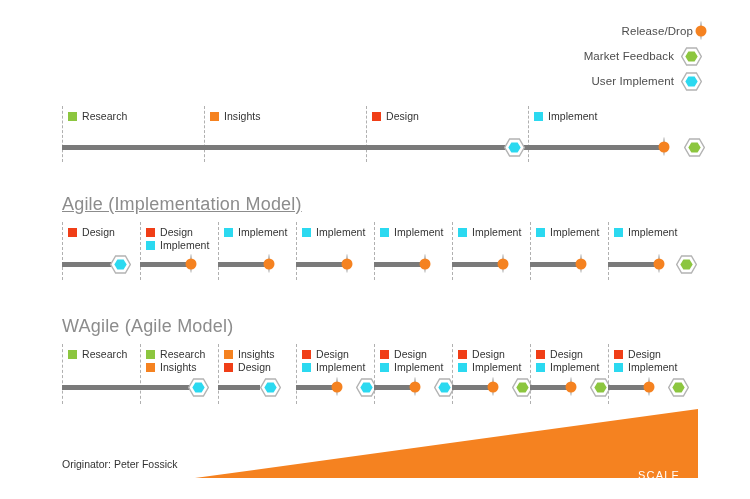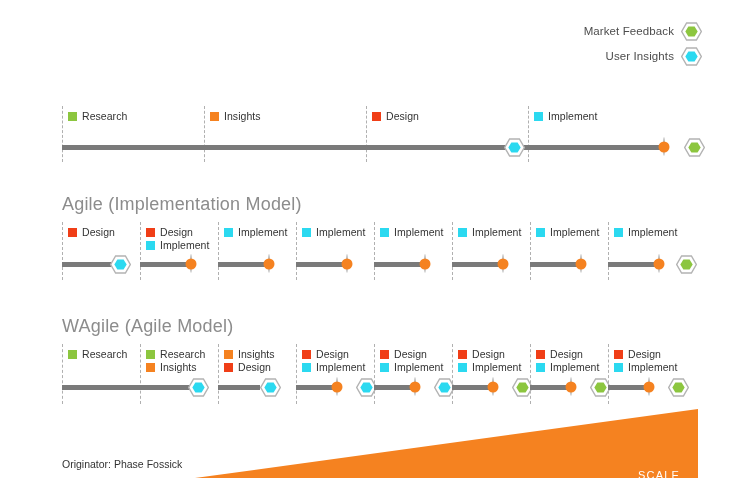--- a/index.html
+++ b/index.html
@@ -55,30 +55,36 @@
   .scale-text{position:absolute;left:638px;top:442px;font-size:11px;
               color:#ffffff;letter-spacing:1.2px;white-space:nowrap;margin-top:27px;}
 </style>
 </head>
 <body>
 
 <div class="stage">
 
   <div class="legend">
     <div class="legend-row">
+      <span class="legend-label">Release/Drop</span>
+      <span class="mk">
+        <span class="mk-circle"></span>
+      </span>
+    </div>
+    <div class="legend-row">
       <span class="legend-label">Market Feedback</span>
       <span class="mk mk-hex">
         <svg viewBox="0 0 21 19">
             <polygon points="5.6,1 15.4,1 20.3,9.5 15.4,18 5.6,18 0.7,9.5" fill="#ffffff" stroke="#b3b3b3" stroke-width="1.4"></polygon>
           <polygon points="7.4,4.4 13.6,4.4 16.7,9.5 13.6,14.6 7.4,14.6 4.3,9.5" fill="#8CC63F"></polygon>
           </svg>
       </span>
     </div>
     <div class="legend-row">
-      <span class="legend-label">User Insights</span>
+      <span class="legend-label">User Implement</span>
       <span class="mk mk-hex">
         <svg viewBox="0 0 21 19">
             <polygon points="5.6,1 15.4,1 20.3,9.5 15.4,18 5.6,18 0.7,9.5" fill="#ffffff" stroke="#b3b3b3" stroke-width="1.4"></polygon>
           <polygon points="7.4,4.4 13.6,4.4 16.7,9.5 13.6,14.6 7.4,14.6 4.3,9.5" fill="#2BD9F0"></polygon>
           </svg>
       </span>
     </div>
   </div>
 
 
@@ -115,21 +121,21 @@
   <span class="onbar mk" style="left:663px;top:138px;">
     <span class="mk-circle"></span>
   </span>
   <span class="onbar mk mk-hex" style="left:684px;top:138px;">
     <svg viewBox="0 0 21 19">
         <polygon points="5.6,1 15.4,1 20.3,9.5 15.4,18 5.6,18 0.7,9.5" fill="#ffffff" stroke="#b3b3b3" stroke-width="1.4"></polygon>
       <polygon points="7.4,4.4 13.6,4.4 16.7,9.5 13.6,14.6 7.4,14.6 4.3,9.5" fill="#8CC63F"></polygon>
       </svg>
   </span>
 
-  <div class="sec-title" style="left:62px;top:194px;">Agile (Implementation Model)</div>
+  <div class="sec-title" style="left:62px;top:194px;text-decoration:underline;">Agile (Implementation Model)</div>
 
   <div id="agile-dividers">
       <div class="divider" style="left: 62px; top: 222px; height: 58px;"></div>
       <div class="divider" style="left: 140px; top: 222px; height: 58px;"></div>
       <div class="divider" style="left: 218px; top: 222px; height: 58px;"></div>
       <div class="divider" style="left: 296px; top: 222px; height: 58px;"></div>
       <div class="divider" style="left: 374px; top: 222px; height: 58px;"></div>
       <div class="divider" style="left: 452px; top: 222px; height: 58px;"></div>
       <div class="divider" style="left: 530px; top: 222px; height: 58px;"></div>
       <div class="divider" style="left: 608px; top: 222px; height: 58px;"></div>
@@ -329,16 +335,16 @@
         <svg viewBox="0 0 21 19">
           <polygon points="5.6,1 15.4,1 20.3,9.5 15.4,18 5.6,18 0.7,9.5" fill="#ffffff" stroke="#b3b3b3" stroke-width="1.4"></polygon>
           <polygon points="7.4,4.4 13.6,4.4 16.7,9.5 13.6,14.6 7.4,14.6 4.3,9.5" fill="#8CC63F"></polygon>
         </svg>
       </span>
     </div>
 
   <svg class="wedge" viewBox="0 0 750 499">
     <polygon points="195,478 698,409 698,478" fill="#F58220"></polygon>
   </svg>
-  <div class="originator">Originator: Phase Fossick</div>
+  <div class="originator">Originator: Peter Fossick</div>
   <div class="scale-text">SCALE</div>
 
 </div>
 
 </body></html>

